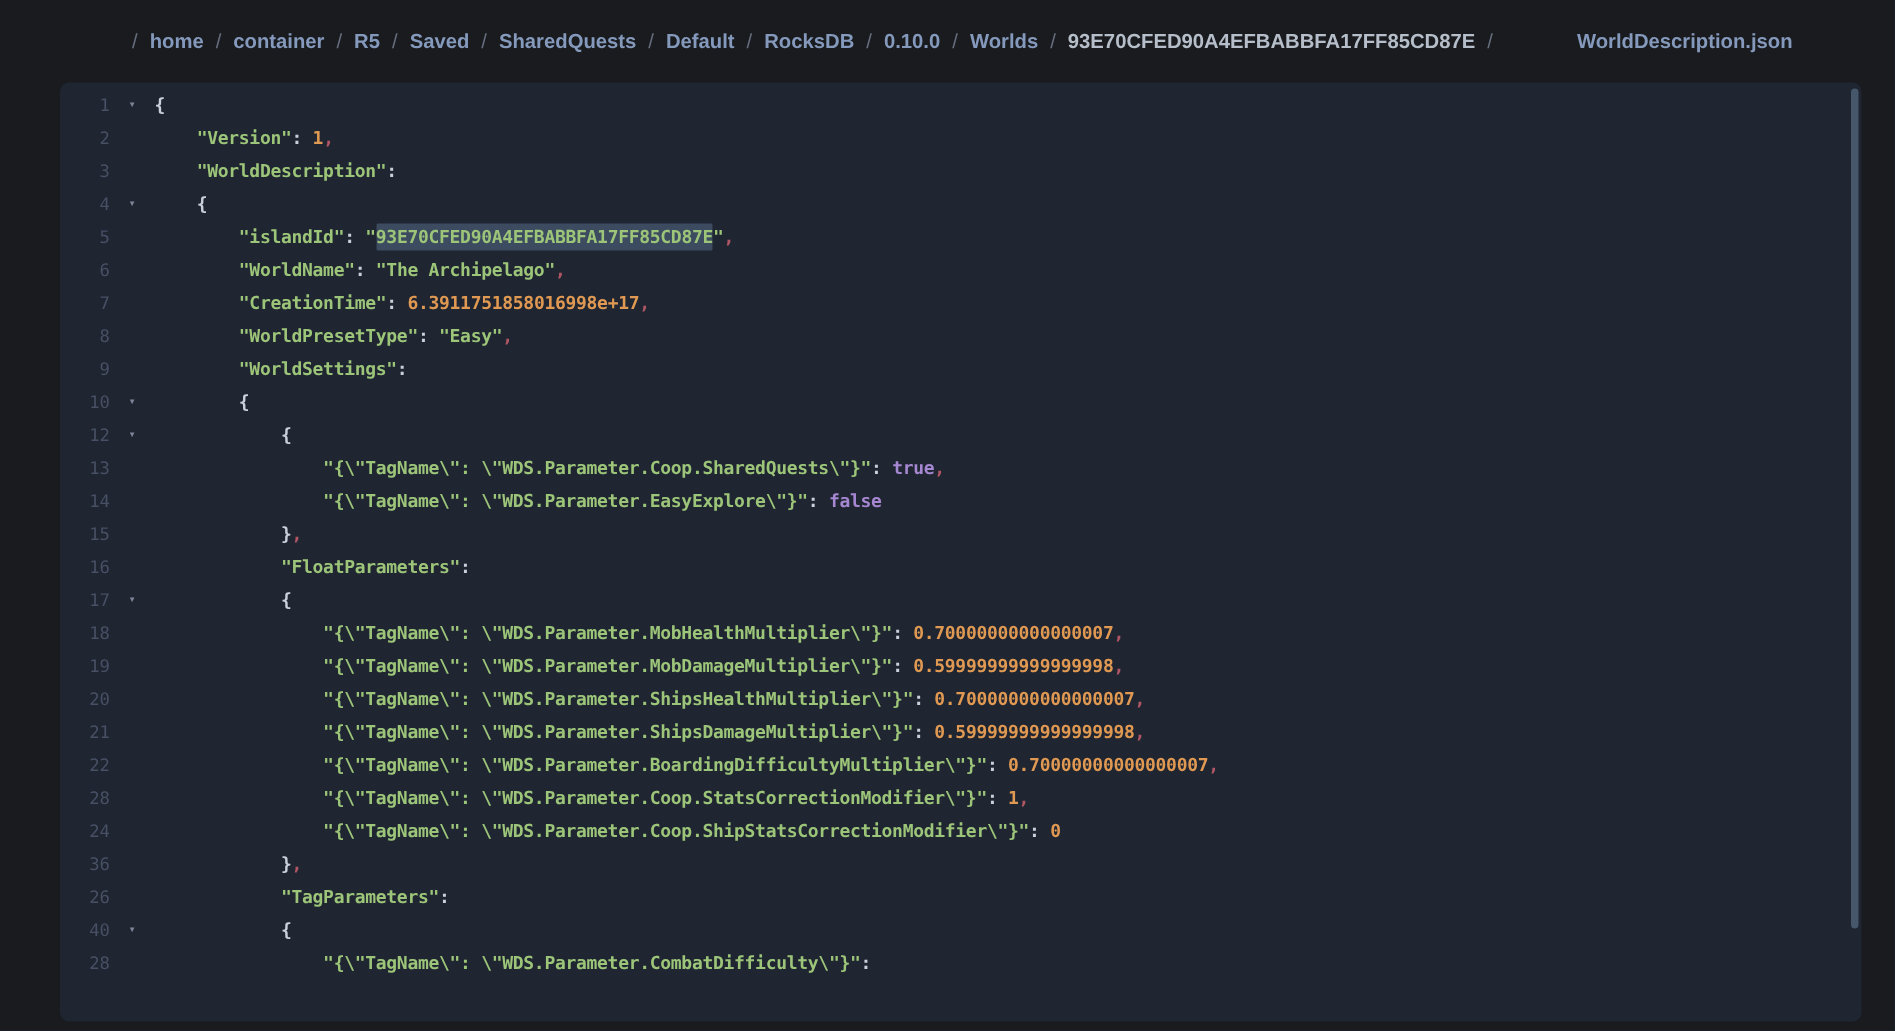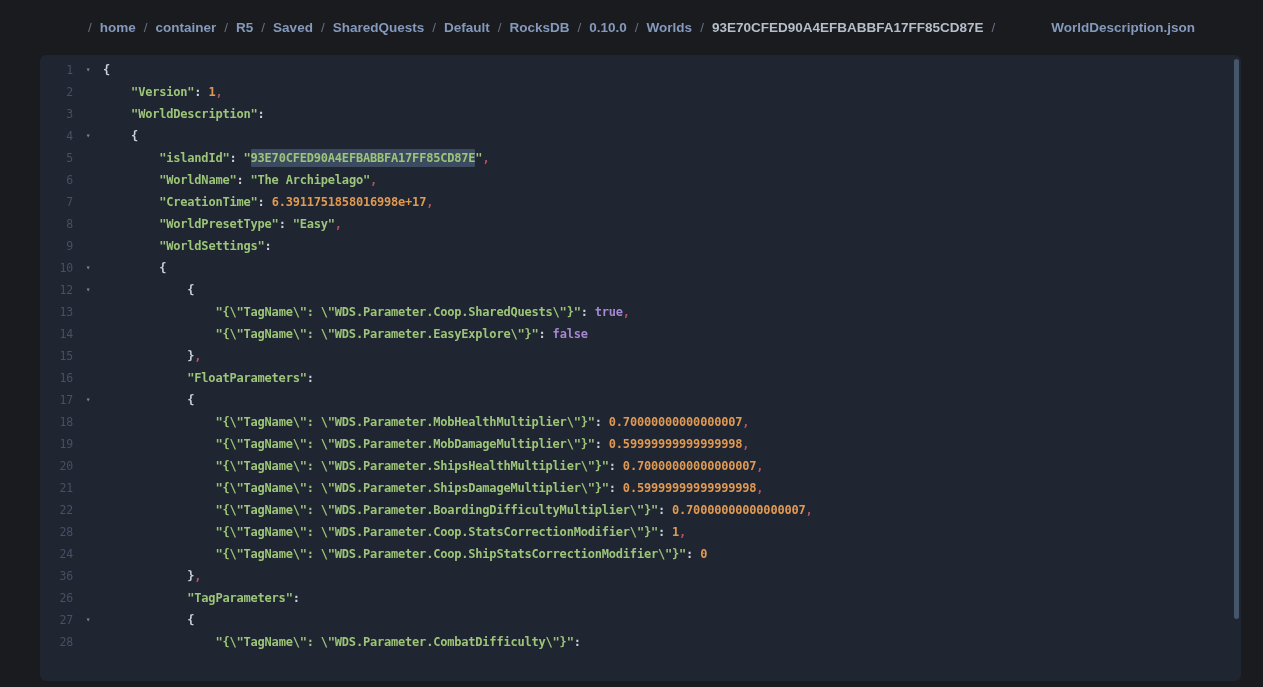--- a/index.html
+++ b/index.html
@@ -87,17 +87,17 @@
       <div class="code-line"><span class="ln">17</span><span class="fold">▾</span><span class="src">            <span class="t-punc">{</span></span></div>
       <div class="code-line"><span class="ln">18</span><span class="fold"></span><span class="src">                <span class="t-str">"{\"TagName\": \"WDS.Parameter.MobHealthMultiplier\"}"</span><span class="t-punc">: </span><span class="t-num">0.70000000000000007</span><span class="t-comma">,</span></span></div>
       <div class="code-line"><span class="ln">19</span><span class="fold"></span><span class="src">                <span class="t-str">"{\"TagName\": \"WDS.Parameter.MobDamageMultiplier\"}"</span><span class="t-punc">: </span><span class="t-num">0.59999999999999998</span><span class="t-comma">,</span></span></div>
       <div class="code-line"><span class="ln">20</span><span class="fold"></span><span class="src">                <span class="t-str">"{\"TagName\": \"WDS.Parameter.ShipsHealthMultiplier\"}"</span><span class="t-punc">: </span><span class="t-num">0.70000000000000007</span><span class="t-comma">,</span></span></div>
       <div class="code-line"><span class="ln">21</span><span class="fold"></span><span class="src">                <span class="t-str">"{\"TagName\": \"WDS.Parameter.ShipsDamageMultiplier\"}"</span><span class="t-punc">: </span><span class="t-num">0.59999999999999998</span><span class="t-comma">,</span></span></div>
       <div class="code-line"><span class="ln">22</span><span class="fold"></span><span class="src">                <span class="t-str">"{\"TagName\": \"WDS.Parameter.BoardingDifficultyMultiplier\"}"</span><span class="t-punc">: </span><span class="t-num">0.70000000000000007</span><span class="t-comma">,</span></span></div>
       <div class="code-line"><span class="ln">28</span><span class="fold"></span><span class="src">                <span class="t-str">"{\"TagName\": \"WDS.Parameter.Coop.StatsCorrectionModifier\"}"</span><span class="t-punc">: </span><span class="t-num">1</span><span class="t-comma">,</span></span></div>
       <div class="code-line"><span class="ln">24</span><span class="fold"></span><span class="src">                <span class="t-str">"{\"TagName\": \"WDS.Parameter.Coop.ShipStatsCorrectionModifier\"}"</span><span class="t-punc">: </span><span class="t-num">0</span></span></div>
       <div class="code-line"><span class="ln">36</span><span class="fold"></span><span class="src">            <span class="t-punc">}</span><span class="t-comma">,</span></span></div>
       <div class="code-line"><span class="ln">26</span><span class="fold"></span><span class="src">            <span class="t-str">"TagParameters"</span><span class="t-punc">:</span></span></div>
-      <div class="code-line"><span class="ln">27</span><span class="fold">▾</span><span class="src">            <span class="t-punc">{</span></span></div>
+      <div class="code-line"><span class="ln">40</span><span class="fold">▾</span><span class="src">            <span class="t-punc">{</span></span></div>
       <div class="code-line"><span class="ln">28</span><span class="fold"></span><span class="src">                <span class="t-str">"{\"TagName\": \"WDS.Parameter.CombatDifficulty\"}"</span><span class="t-punc">:</span></span></div>
     </div>
   <div class="scroll-thumb"></div>
 </div>
 
 </body></html>

